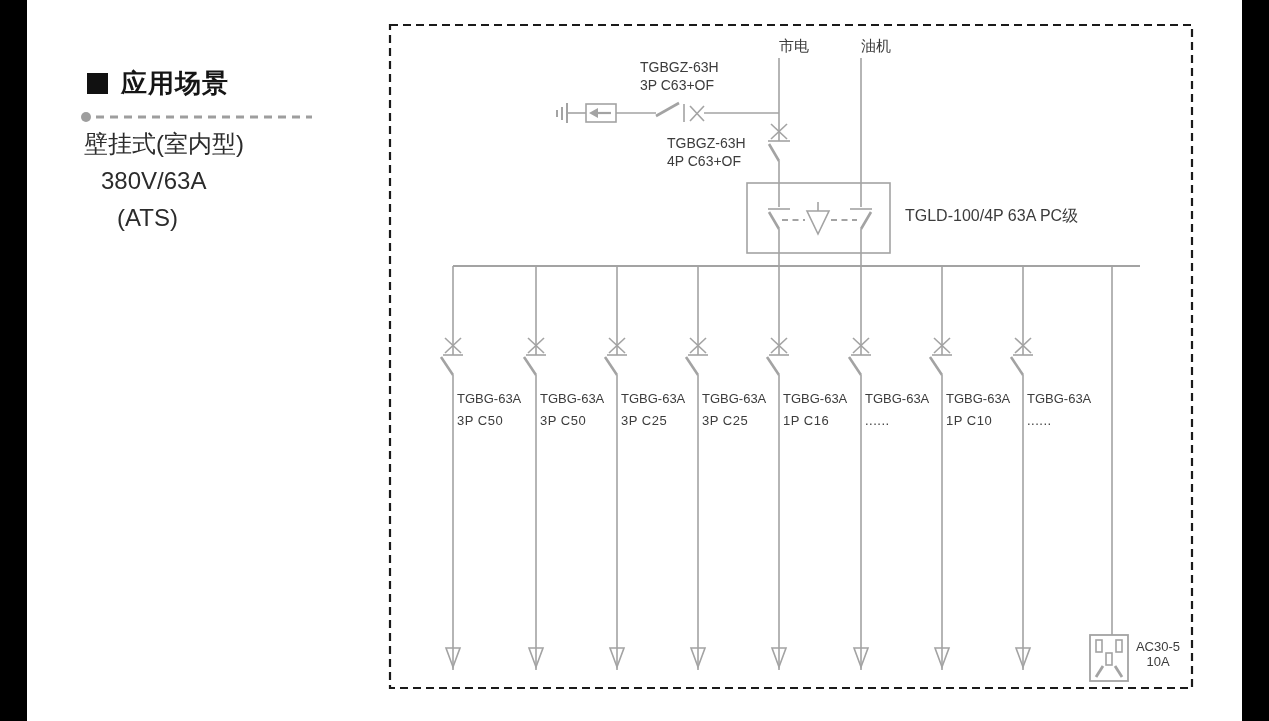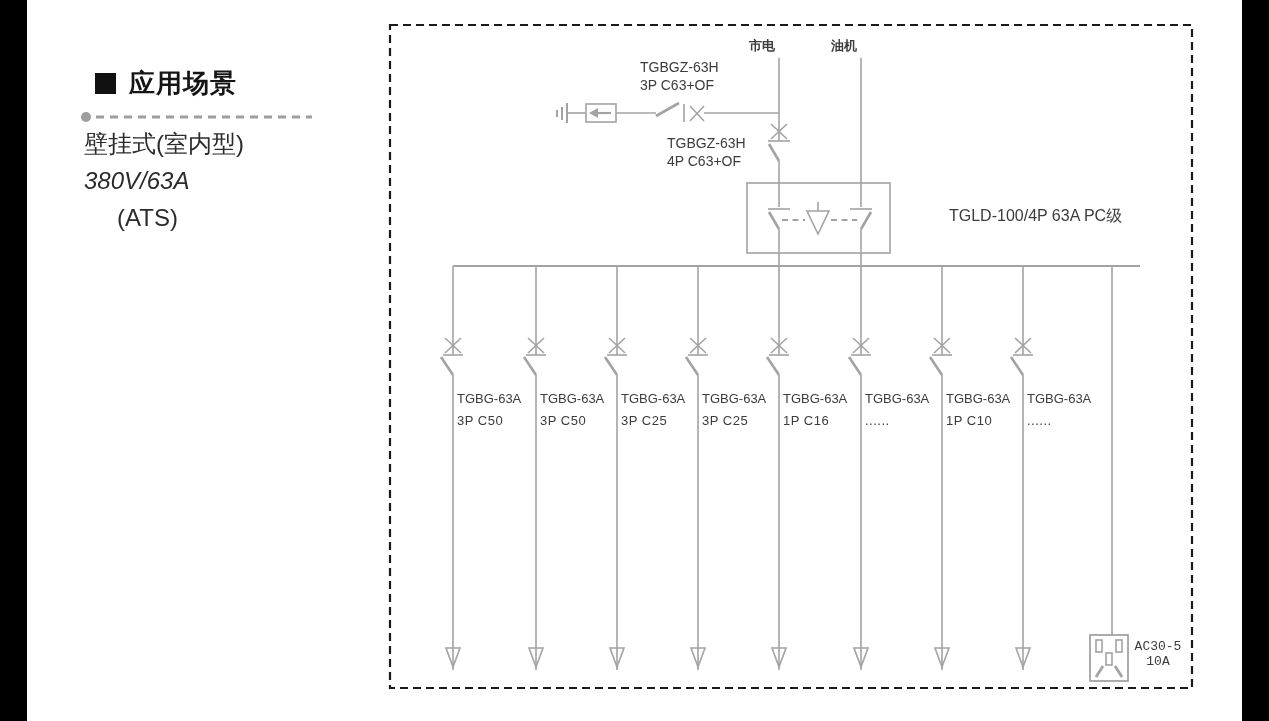--- a/index.html
+++ b/index.html
@@ -13,50 +13,50 @@
   .edge-bar {
     position: absolute; top: 0; width: 27px; height: 721px;
     background: #000;
   }
   .edge-bar.left  { left: 0; }
   .edge-bar.right { left: 1242px; }
 
   
   .heading-row {
     position: absolute; left: 87px; top: 66px;
-    display: flex; align-items: center; gap: 13px; margin-left: 8px;
+    display: flex; align-items: center; gap: 13px;
   }
   .heading-square {
     width: 21px; height: 21px; background: #111; flex: 0 0 auto;
   }
   .heading-text {
     font-size: 26px; font-weight: bold; color: #151515;
     letter-spacing: 1px; white-space: nowrap;
   }
   .panel-line { position: absolute; color: #2b2b2b; font-size: 24px; white-space: nowrap; }
   .panel-line.l1 { left: 84px;  top: 128px; }
-  .panel-line.l2 { left: 84px; top: 167px; font-style: italic; }
+  .panel-line.l2 { left: 101px; top: 167px; }
   .panel-line.l3 { left: 117px; top: 204px; }
 
   
   svg.diagram { position: absolute; left: 0; top: 0; }
 
   
   .dlabel { position: absolute; color: #3c3c3c; white-space: nowrap; }
-  .src-label { width: 60px; text-align: left; font-size: 13px; font-weight: bold; }
+  .src-label { width: 60px; text-align: right; font-size: 15px; }
   .mains-label { left: 749px; top: 37px; }
   .gen-label   { left: 831px; top: 37px; }
   .bk-label { font-size: 14px; line-height: 18px; }
   .bk3p { left: 640px; top: 58px; }
   .bk4p { left: 667px; top: 134px; }
-  .ats-label { left: 905px; top: 206px; font-size: 16px; margin-left: 44px; }
+  .ats-label { left: 905px; top: 206px; font-size: 16px; }
   .branch-label { top: 388px; font-size: 13px; line-height: 22px; }
   .branch-label .rating { letter-spacing: 0.5px; font-weight: 500; }
   .socket-label { left: 1131px; top: 639px; width: 54px; text-align: center;
-                  font-size: 13px; line-height: 15px; font-family: Liberation Mono, monospace; }
+                  font-size: 13px; line-height: 15px; }
 </style>
 </head>
 <body>
 
 <div class="page">
 
   <div class="edge-bar left"></div>
   <div class="edge-bar right"></div>
 
   <div class="heading-row">

